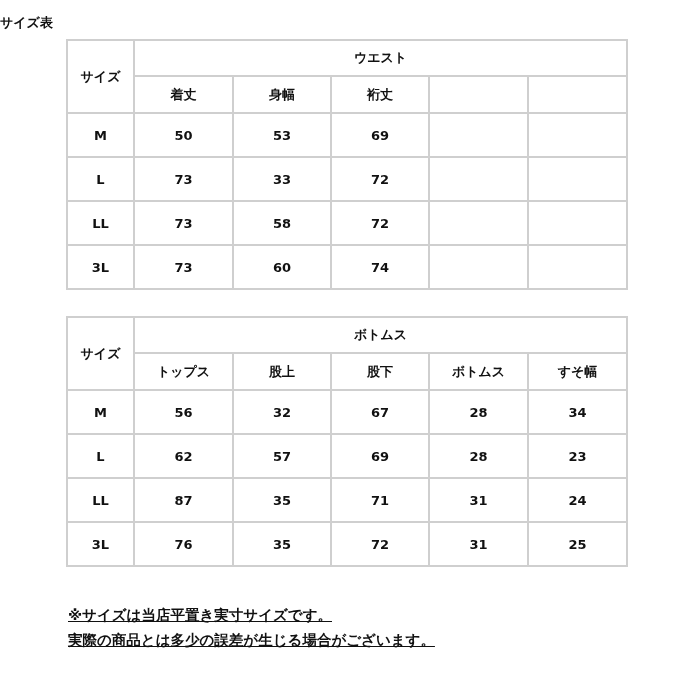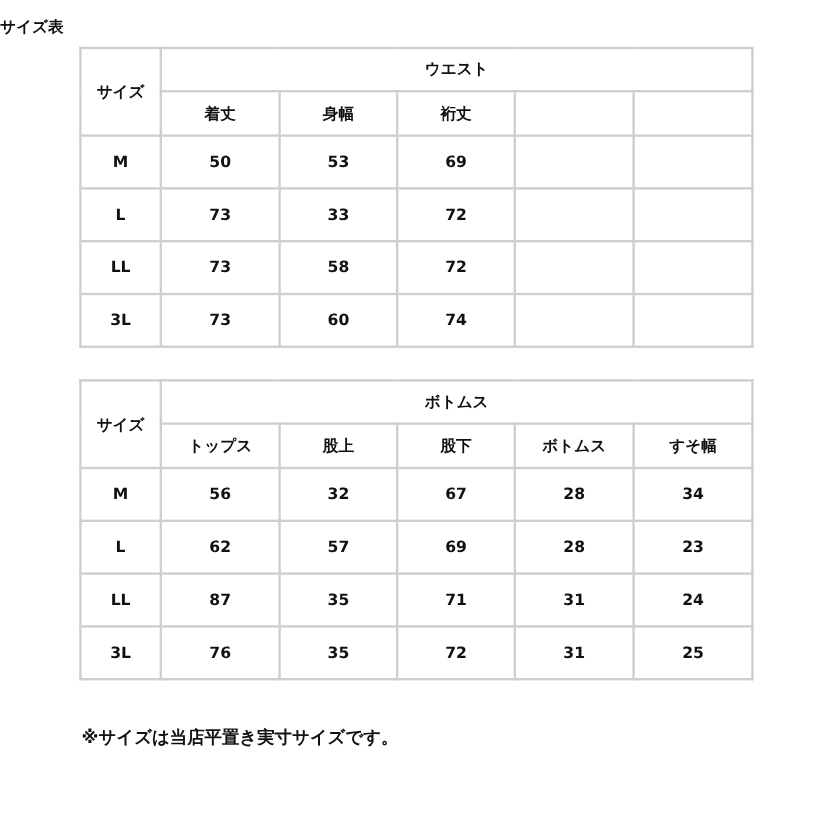--- a/index.html
+++ b/index.html
@@ -6,21 +6,21 @@
   body { width:700px; height:700px; position:relative; font-family:"DejaVu Sans", "Liberation Sans", sans-serif; color:#111; overflow:hidden; }
   .title { position:absolute; top:14px; left:0; width:576px; text-align:left; font-size:13px; font-weight:bold; }
   table.size { position:absolute; left:66px; width:560px; border-collapse:collapse; table-layout:fixed; }
   table.size td { border:2px solid #cfcfcf; text-align:center; vertical-align:middle; font-size:13px; font-weight:bold; padding:0; }
   #tops { top:39px; }
   #bottoms { top:316px; }
   .h1 td { height:34px; }
   .h2 td { height:35px; }
   .row td { height:42px; }
   .note { position:absolute; left:68px; top:603px; font-size:14.5px; font-weight:bold; line-height:25px; }
-  .note div { white-space:nowrap; }
+  .note div { white-space:nowrap;text-decoration:underline; }
 </style>
 </head>
 <body>
 
 <div class="title">サイズ表</div>
 
 <table class="size" id="tops">
   <colgroup>
       <col style="width:67px">
       <col style="width:99px">
@@ -127,13 +127,14 @@
     <td>35</td>
     <td>72</td>
     <td>31</td>
     <td>25</td>
   </tr>
 </tbody>
   </table>
 
 <div class="note">
   <div>※サイズは当店平置き実寸サイズです。</div>
+  <div>実際の商品とは多少の誤差が生じる場合がございます。</div>
 </div>
 
 </body></html>

